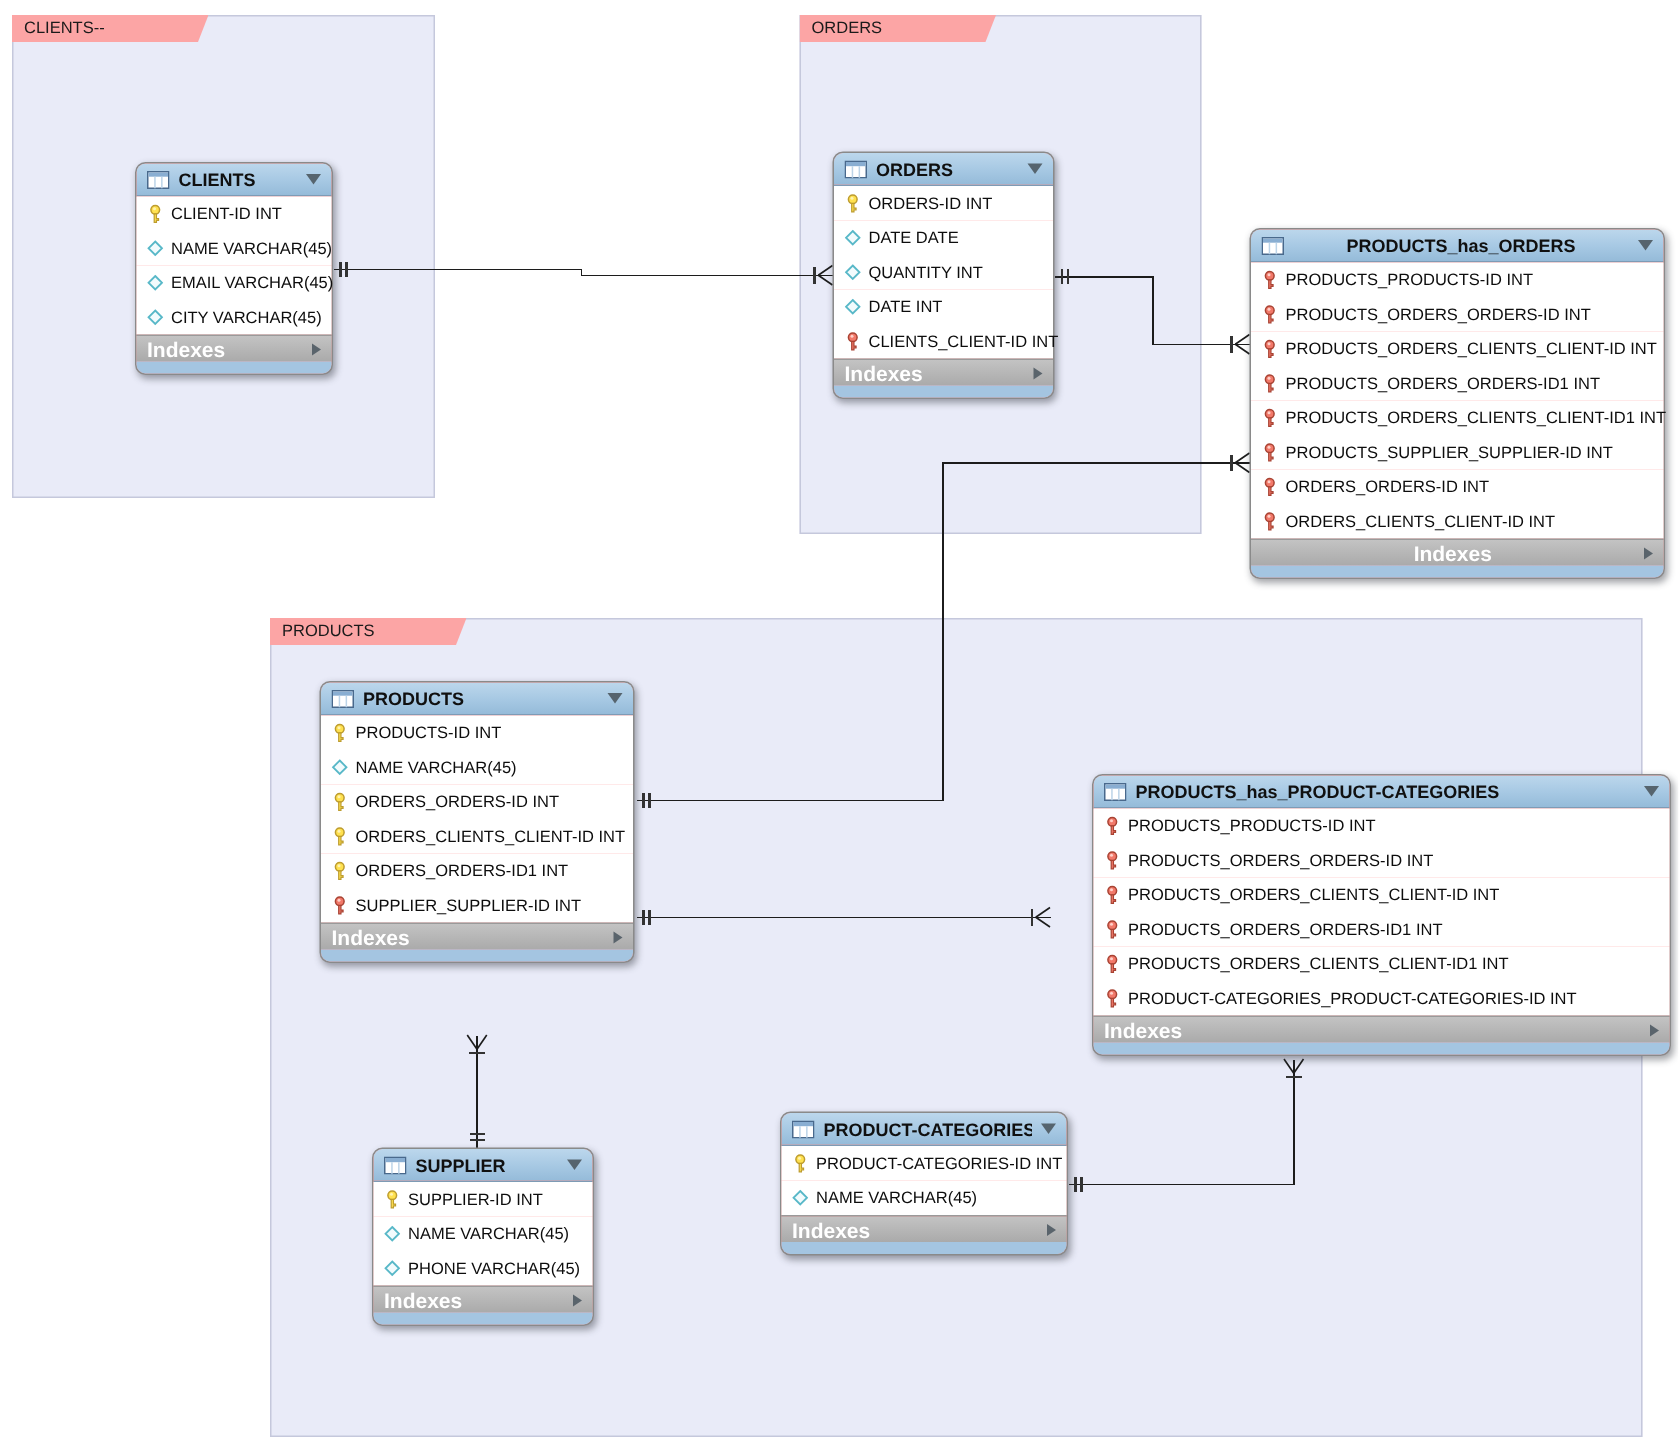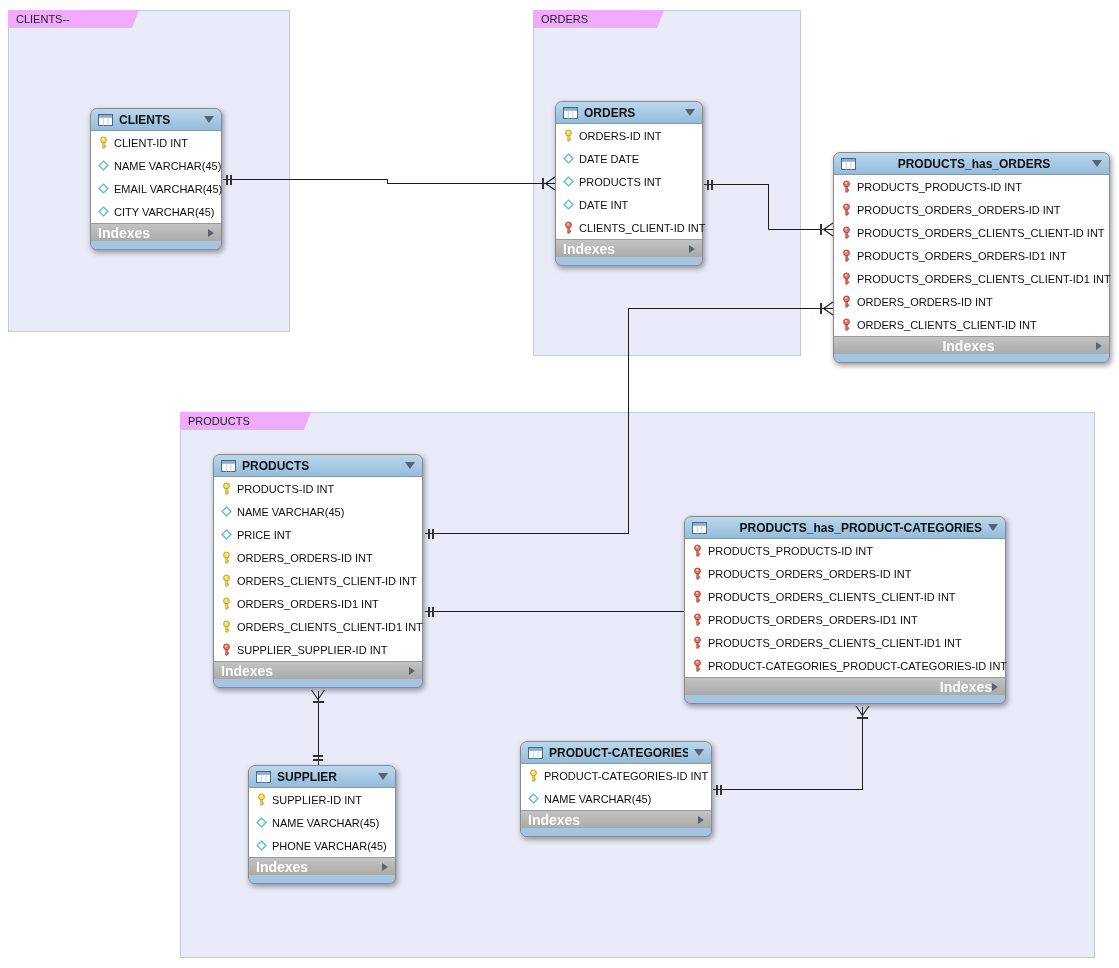--- a/index.html
+++ b/index.html
@@ -1,21 +1,21 @@
 <!DOCTYPE html>
 <html><head>
 <meta charset="utf-8">
 <style>
   html,body{margin:0;padding:0;background:#ffffff;}
   body{font-family:"Liberation Sans",sans-serif;}
   #canvas{position:relative;width:1119px;height:968px;background:#ffffff;overflow:hidden;}
 
   
   .layer{position:absolute;background:#e9ebf8;border:1px solid #c5c8dc;box-sizing:border-box;z-index:1;}
-  .layer-tab{position:absolute;left:-1px;top:-1px;height:18px;background:#f0abfc;
+  .layer-tab{position:absolute;left:-1px;top:-1px;height:18px;background:#fca5a5;
     clip-path:polygon(0 0,100% 0,calc(100% - 7px) 100%,0 100%);
     font-size:11px;color:#1a1a1a;line-height:18px;padding-left:8px;box-sizing:border-box;white-space:nowrap;}
 
   
   #connections{position:absolute;left:0;top:0;z-index:2;pointer-events:none;}
 
   
   .tbl{position:absolute;z-index:3;border-radius:7px;background:#fca5a5;border:1px solid #8a8a8a;
     box-shadow:1.5px 2.5px 5px rgba(50,55,65,.45);box-sizing:border-box;}
   .tbl-hdr{height:22px;display:flex;align-items:center;gap:6px;padding:0 7px;
@@ -185,21 +185,21 @@
             </svg>
           </span>
           <span>DATE DATE</span>
         </div>
         <div class="tbl-row">
           <span class="row-icon">
             <svg width="11" height="11" viewBox="0 0 11 11">
               <path d="M5.5 1 L10 5.5 L5.5 10 L1 5.5 Z" fill="#f2fbfd" stroke="#58b8c8" stroke-width="1.2"></path>
             </svg>
           </span>
-          <span>PRODUCTS INT</span>
+          <span>QUANTITY INT</span>
         </div>
         <div class="tbl-row">
           <span class="row-icon">
             <svg width="11" height="11" viewBox="0 0 11 11">
               <path d="M5.5 1 L10 5.5 L5.5 10 L1 5.5 Z" fill="#f2fbfd" stroke="#58b8c8" stroke-width="1.2"></path>
             </svg>
           </span>
           <span>DATE INT</span>
         </div>
         <div class="tbl-row">
@@ -282,20 +282,30 @@
           <span>PRODUCTS_ORDERS_CLIENTS_CLIENT-ID1 INT</span>
         </div>
         <div class="tbl-row">
           <span class="row-icon">
             <svg width="11" height="13" viewBox="0 0 11 13">
               <circle cx="5.5" cy="3.9" r="2.9" fill="#f2796a" stroke="#a84333" stroke-width="1"></circle>
               <circle cx="5" cy="3.1" r="1" fill="#ffd0c8"></circle>
               <path d="M4.8 6.6 L4.8 12.2 L6.3 12.2 L6.3 10.9 L7.7 10.9 L7.7 9.7 L6.3 9.7 L6.3 6.6 Z" fill="#f2796a" stroke="#a84333" stroke-width="0.8"></path>
             </svg>
           </span>
+          <span>PRODUCTS_SUPPLIER_SUPPLIER-ID INT</span>
+        </div>
+        <div class="tbl-row">
+          <span class="row-icon">
+            <svg width="11" height="13" viewBox="0 0 11 13">
+              <circle cx="5.5" cy="3.9" r="2.9" fill="#f2796a" stroke="#a84333" stroke-width="1"></circle>
+              <circle cx="5" cy="3.1" r="1" fill="#ffd0c8"></circle>
+              <path d="M4.8 6.6 L4.8 12.2 L6.3 12.2 L6.3 10.9 L7.7 10.9 L7.7 9.7 L6.3 9.7 L6.3 6.6 Z" fill="#f2796a" stroke="#a84333" stroke-width="0.8"></path>
+            </svg>
+          </span>
           <span>ORDERS_ORDERS-ID INT</span>
         </div>
         <div class="tbl-row">
           <span class="row-icon">
             <svg width="11" height="13" viewBox="0 0 11 13">
               <circle cx="5.5" cy="3.9" r="2.9" fill="#f2796a" stroke="#a84333" stroke-width="1"></circle>
               <circle cx="5" cy="3.1" r="1" fill="#ffd0c8"></circle>
               <path d="M4.8 6.6 L4.8 12.2 L6.3 12.2 L6.3 10.9 L7.7 10.9 L7.7 9.7 L6.3 9.7 L6.3 6.6 Z" fill="#f2796a" stroke="#a84333" stroke-width="0.8"></path>
             </svg>
           </span>
@@ -333,28 +343,20 @@
         <div class="tbl-row">
           <span class="row-icon">
             <svg width="11" height="11" viewBox="0 0 11 11">
               <path d="M5.5 1 L10 5.5 L5.5 10 L1 5.5 Z" fill="#f2fbfd" stroke="#58b8c8" stroke-width="1.2"></path>
             </svg>
           </span>
           <span>NAME VARCHAR(45)</span>
         </div>
         <div class="tbl-row">
           <span class="row-icon">
-            <svg width="11" height="11" viewBox="0 0 11 11">
-              <path d="M5.5 1 L10 5.5 L5.5 10 L1 5.5 Z" fill="#f2fbfd" stroke="#58b8c8" stroke-width="1.2"></path>
-            </svg>
-          </span>
-          <span>PRICE INT</span>
-        </div>
-        <div class="tbl-row">
-          <span class="row-icon">
             <svg width="11" height="13" viewBox="0 0 11 13">
               <circle cx="5.5" cy="3.9" r="2.9" fill="#ffe14f" stroke="#bd9c2e" stroke-width="1"></circle>
               <circle cx="5" cy="3.1" r="1" fill="#fff3b0"></circle>
               <path d="M4.8 6.6 L4.8 12.2 L6.3 12.2 L6.3 10.9 L7.7 10.9 L7.7 9.7 L6.3 9.7 L6.3 6.6 Z" fill="#ffe14f" stroke="#bd9c2e" stroke-width="0.8"></path>
             </svg>
           </span>
           <span>ORDERS_ORDERS-ID INT</span>
         </div>
         <div class="tbl-row">
           <span class="row-icon">
@@ -372,44 +374,34 @@
               <circle cx="5.5" cy="3.9" r="2.9" fill="#ffe14f" stroke="#bd9c2e" stroke-width="1"></circle>
               <circle cx="5" cy="3.1" r="1" fill="#fff3b0"></circle>
               <path d="M4.8 6.6 L4.8 12.2 L6.3 12.2 L6.3 10.9 L7.7 10.9 L7.7 9.7 L6.3 9.7 L6.3 6.6 Z" fill="#ffe14f" stroke="#bd9c2e" stroke-width="0.8"></path>
             </svg>
           </span>
           <span>ORDERS_ORDERS-ID1 INT</span>
         </div>
         <div class="tbl-row">
           <span class="row-icon">
             <svg width="11" height="13" viewBox="0 0 11 13">
-              <circle cx="5.5" cy="3.9" r="2.9" fill="#ffe14f" stroke="#bd9c2e" stroke-width="1"></circle>
-              <circle cx="5" cy="3.1" r="1" fill="#fff3b0"></circle>
-              <path d="M4.8 6.6 L4.8 12.2 L6.3 12.2 L6.3 10.9 L7.7 10.9 L7.7 9.7 L6.3 9.7 L6.3 6.6 Z" fill="#ffe14f" stroke="#bd9c2e" stroke-width="0.8"></path>
-            </svg>
-          </span>
-          <span>ORDERS_CLIENTS_CLIENT-ID1 INT</span>
-        </div>
-        <div class="tbl-row">
-          <span class="row-icon">
-            <svg width="11" height="13" viewBox="0 0 11 13">
               <circle cx="5.5" cy="3.9" r="2.9" fill="#f2796a" stroke="#a84333" stroke-width="1"></circle>
               <circle cx="5" cy="3.1" r="1" fill="#ffd0c8"></circle>
               <path d="M4.8 6.6 L4.8 12.2 L6.3 12.2 L6.3 10.9 L7.7 10.9 L7.7 9.7 L6.3 9.7 L6.3 6.6 Z" fill="#f2796a" stroke="#a84333" stroke-width="0.8"></path>
             </svg>
           </span>
           <span>SUPPLIER_SUPPLIER-ID INT</span>
         </div>
         <div class="tbl-footer">
           <span class="footer-label">Indexes</span>
           <span class="caret-right"></span>
         </div>
         <div class="tbl-strip"></div>
       </div>
-      <div class="tbl" style="left: 684px; top: 516px; width: 322px; text-align: right;">
+      <div class="tbl" style="left: 728px; top: 516px; width: 386px;">
         <div class="tbl-hdr">
           <span class="tbl-icon">
             <svg width="15" height="12" viewBox="0 0 15 12">
               <rect x="0.5" y="0.5" width="14" height="11" fill="#ffffff" stroke="#49698c"></rect>
               <rect x="1" y="1" width="13" height="2.8" fill="#89aed2"></rect>
               <line x1="5.3" y1="3.8" x2="5.3" y2="11.5" stroke="#bcd4e8"></line>
               <line x1="9.9" y1="3.8" x2="9.9" y2="11.5" stroke="#bcd4e8"></line>
             </svg>
           </span>
           <span class="tbl-title">PRODUCTS_has_PRODUCT-CATEGORIES</span>

